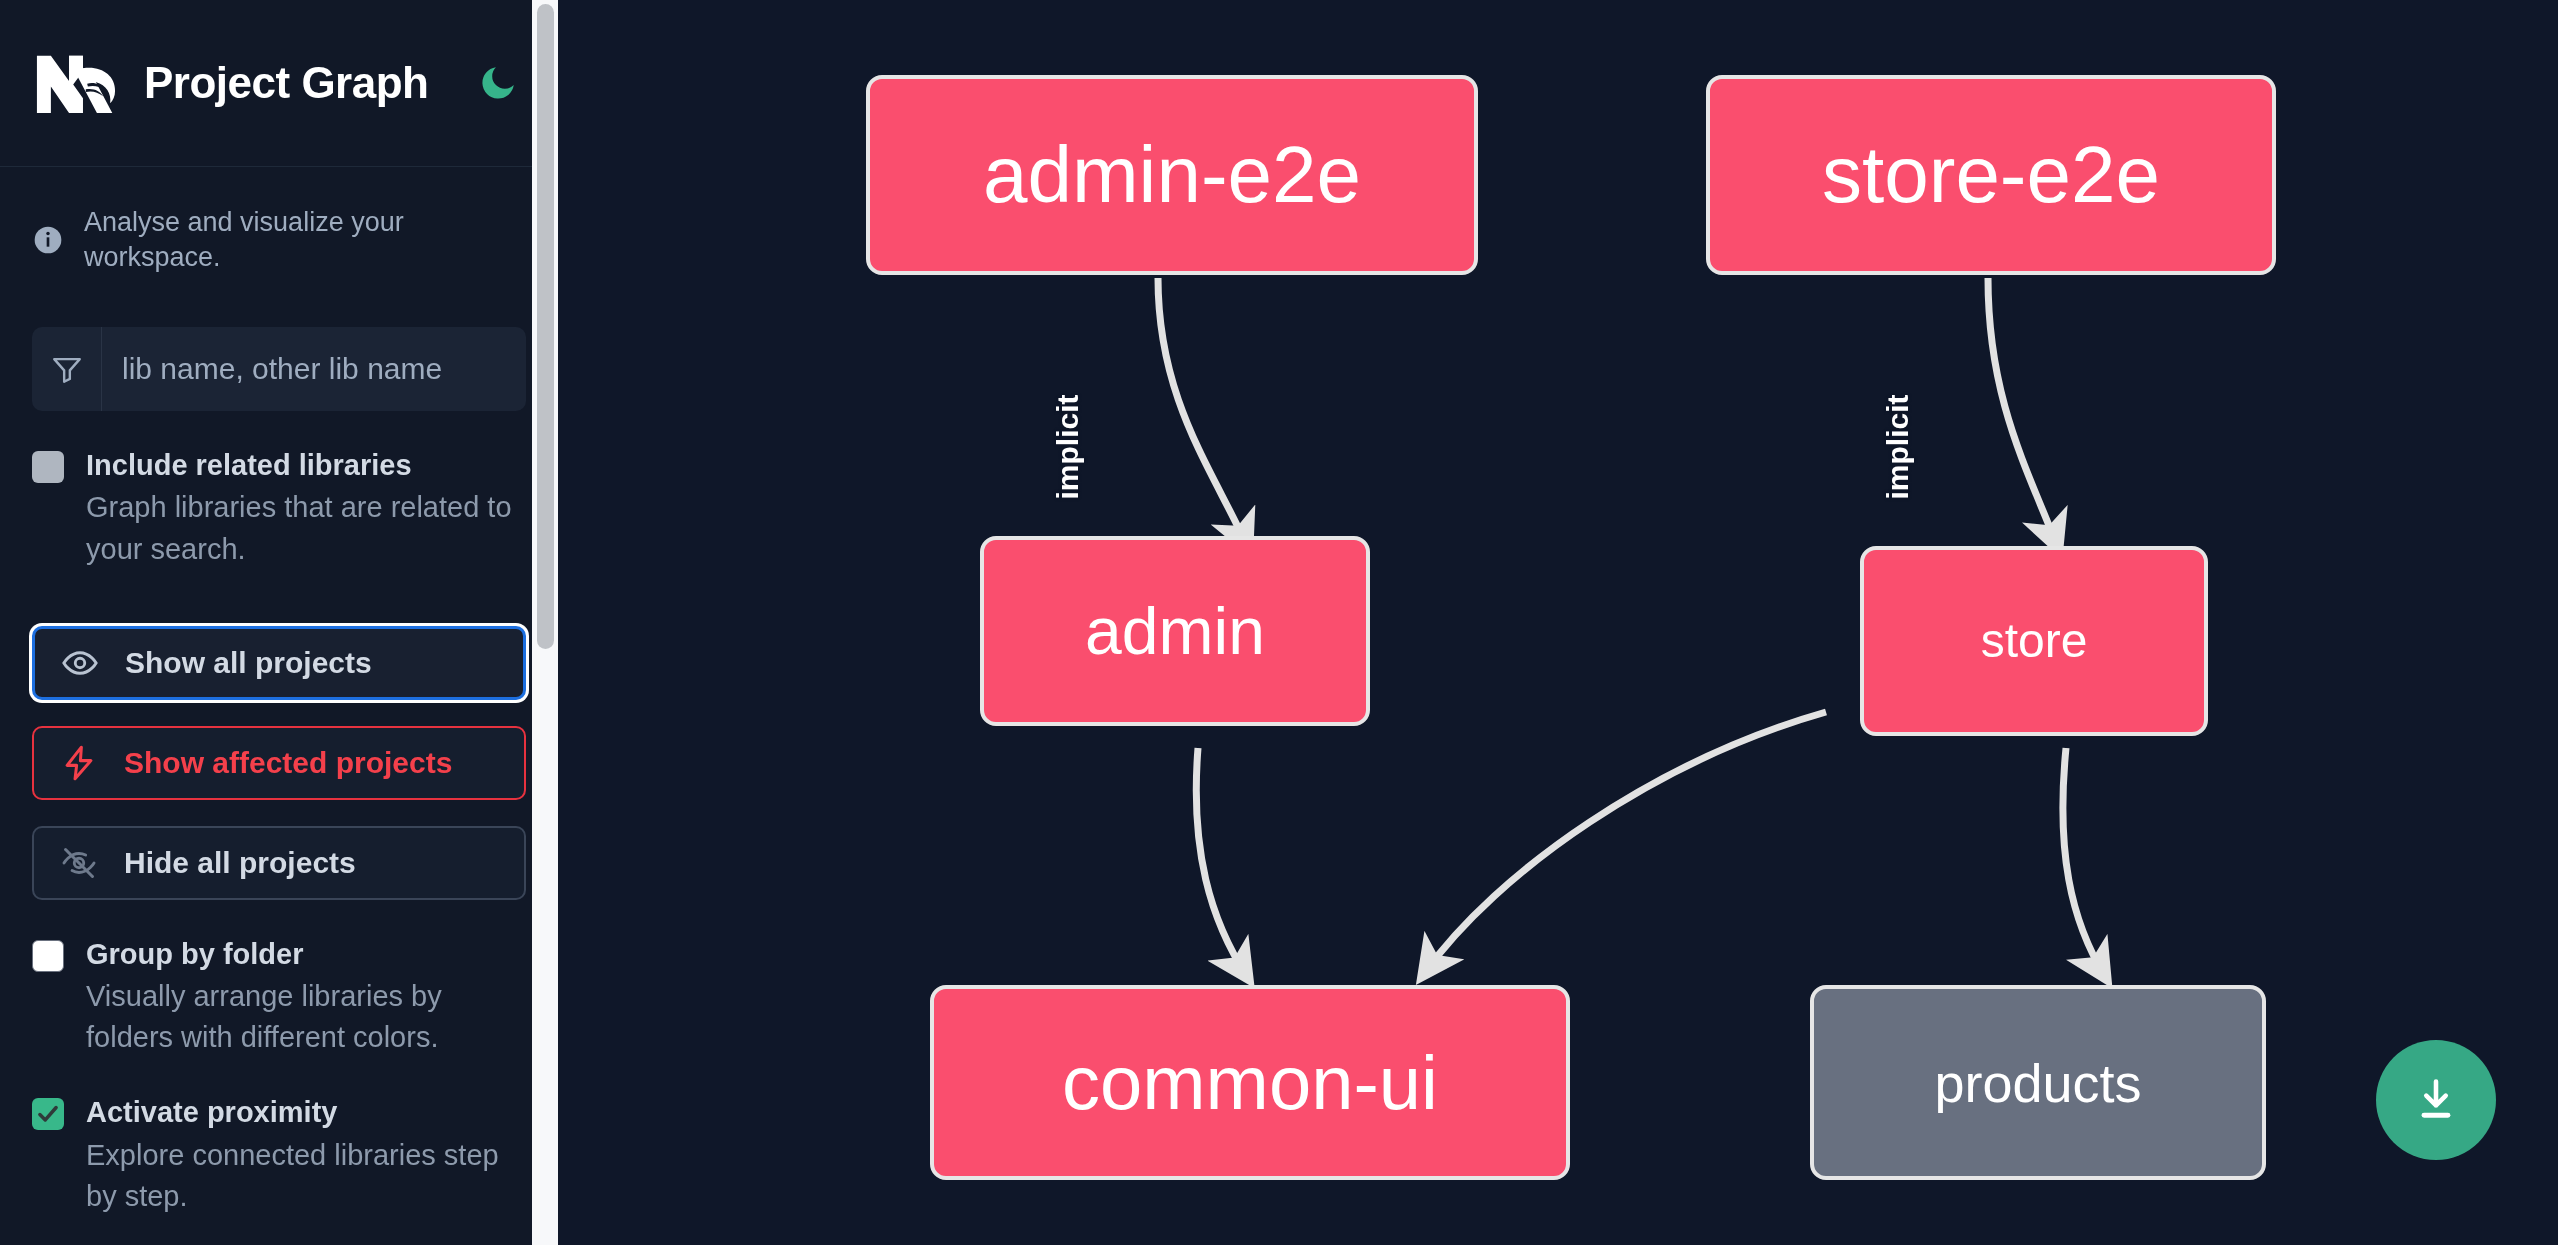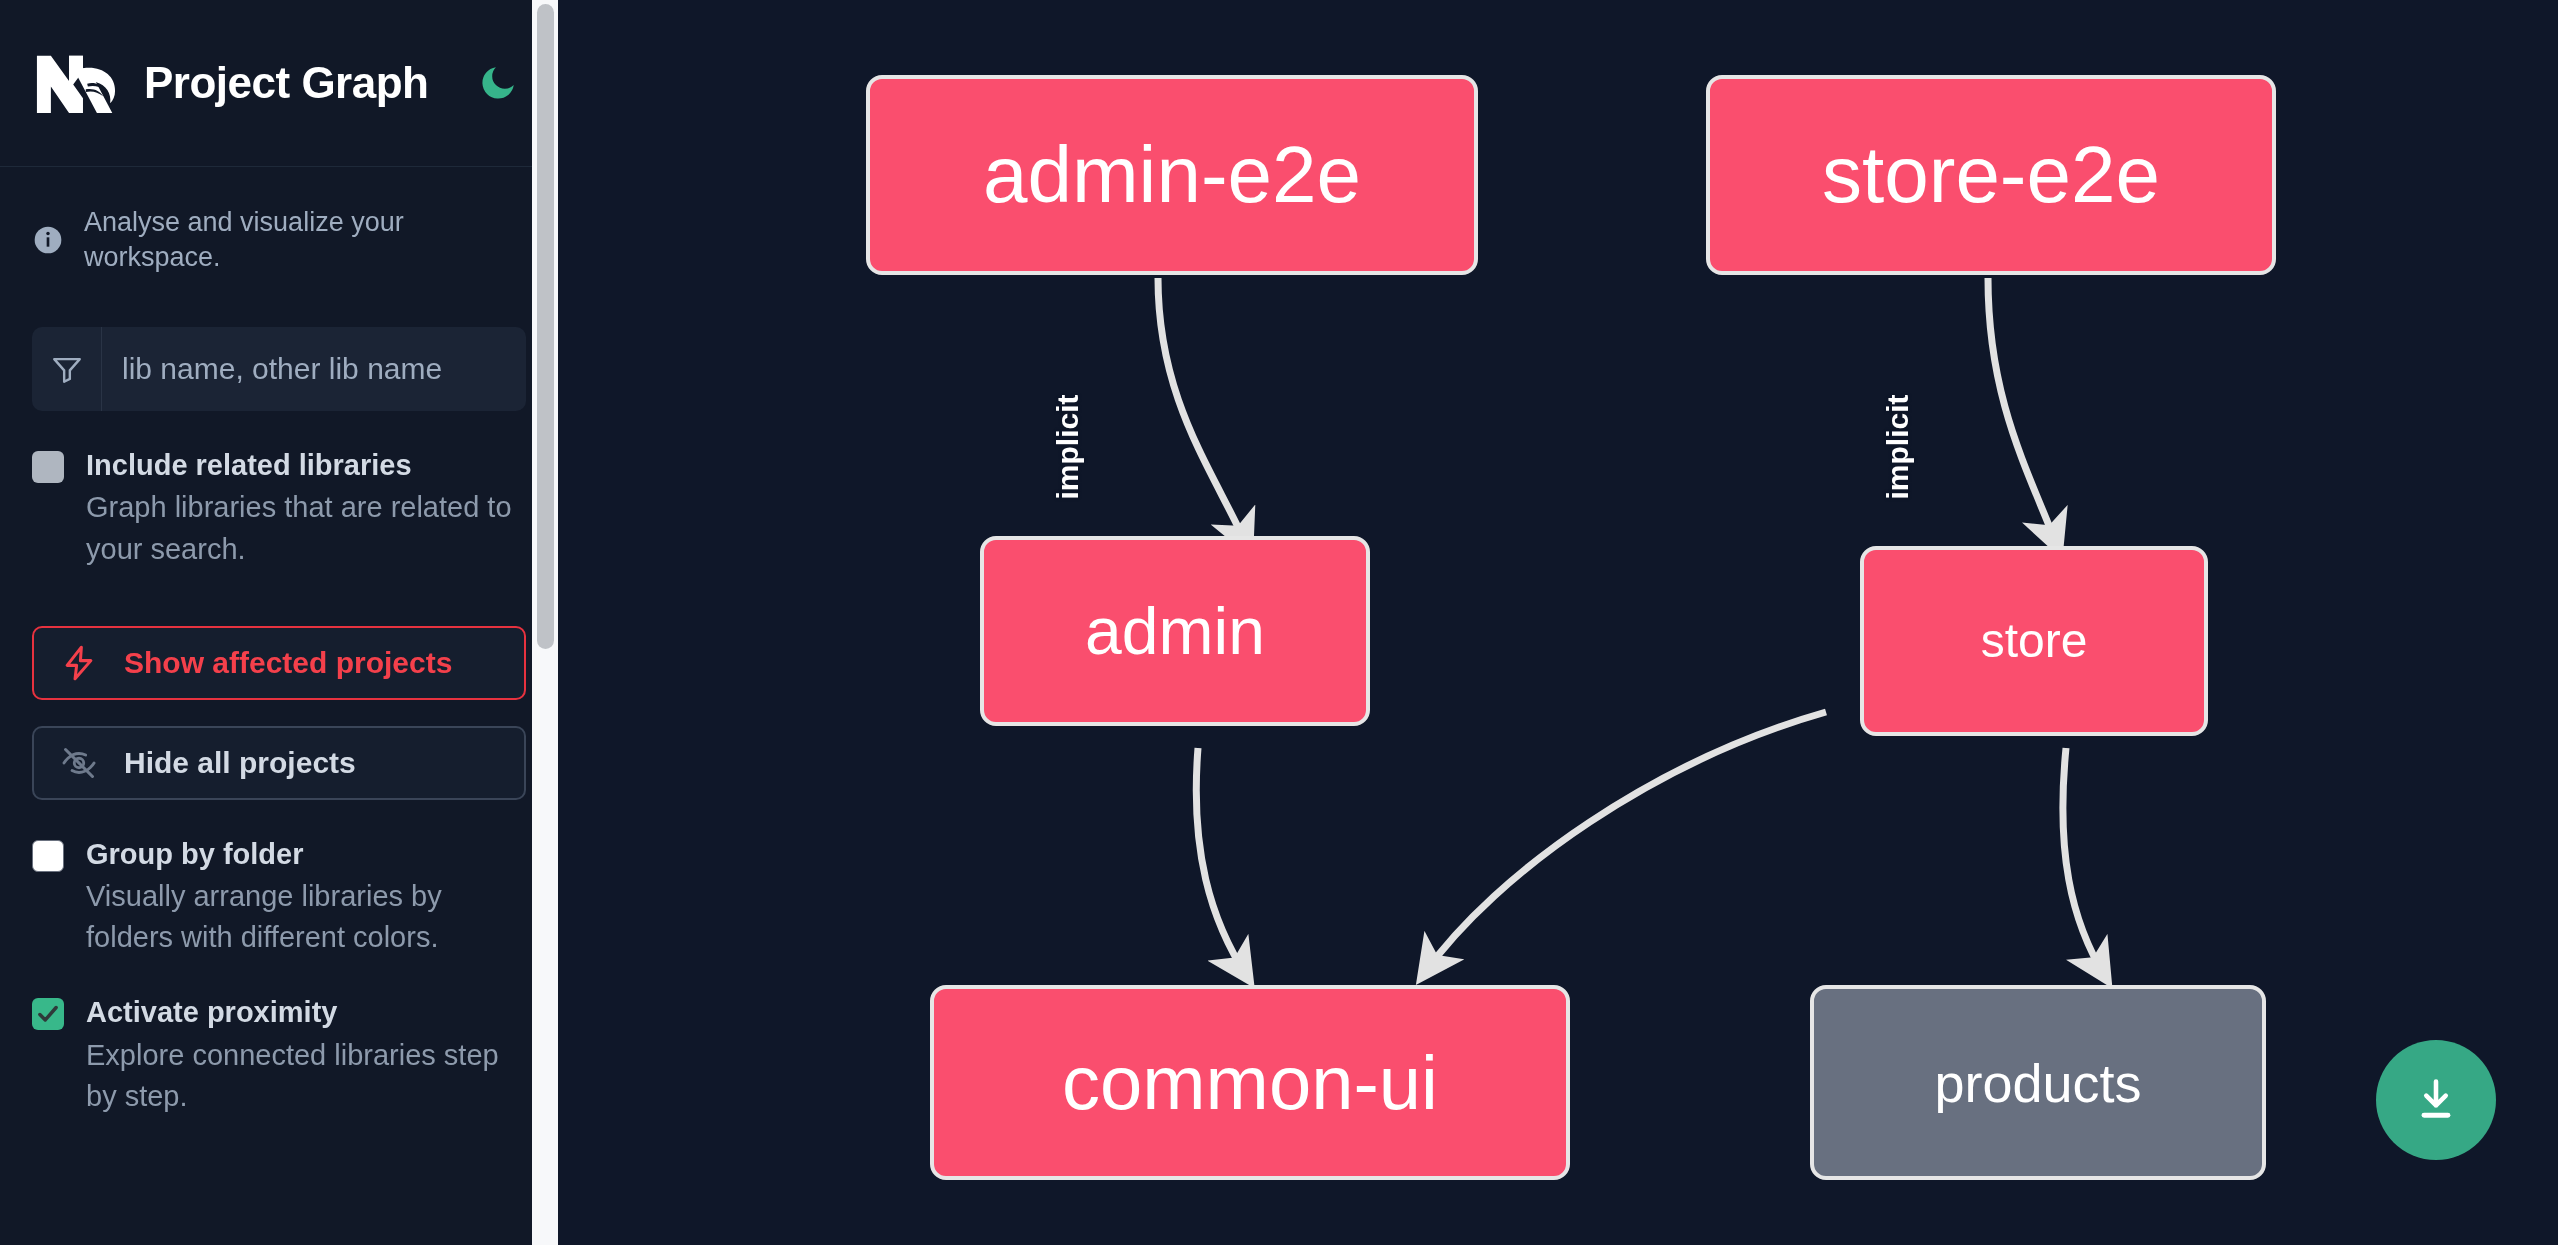--- a/index.html
+++ b/index.html
@@ -256,20 +256,27 @@
       <div class="chk-row">
         <div class="chk gray"></div>
         <div class="chk-texts">
           <div class="chk-label">Include related libraries</div>
           <div class="chk-desc">Graph libraries that are related to your search.</div>
         </div>
       </div>
 
       <div class="actions">
 
+        <div class="btn focused">
+          <svg class="btn-ico" viewBox="0 0 24 24">
+            <path d="M1.8 12S5.5 5.5 12 5.5 22.2 12 22.2 12 18.5 18.5 12 18.5 1.8 12 1.8 12Z" fill="none" stroke="#B9C3D1" stroke-width="1.8"></path>
+            <circle cx="12" cy="12" r="3" fill="none" stroke="#B9C3D1" stroke-width="1.8"></circle>
+          </svg>
+          <span>Show all projects</span>
+        </div>
 
         <div class="btn danger">
           <svg class="btn-ico" viewBox="0 0 24 24">
             <path d="M13.5 2 4.5 13.5h6L9.5 22l10-11.5h-6.6Z" fill="none" stroke="#F4404B" stroke-width="1.9" stroke-linejoin="round"></path>
           </svg>
           <span>Show affected projects</span>
         </div>
 
         <div class="btn plain">
           <svg class="btn-ico" viewBox="0 0 24 24">

